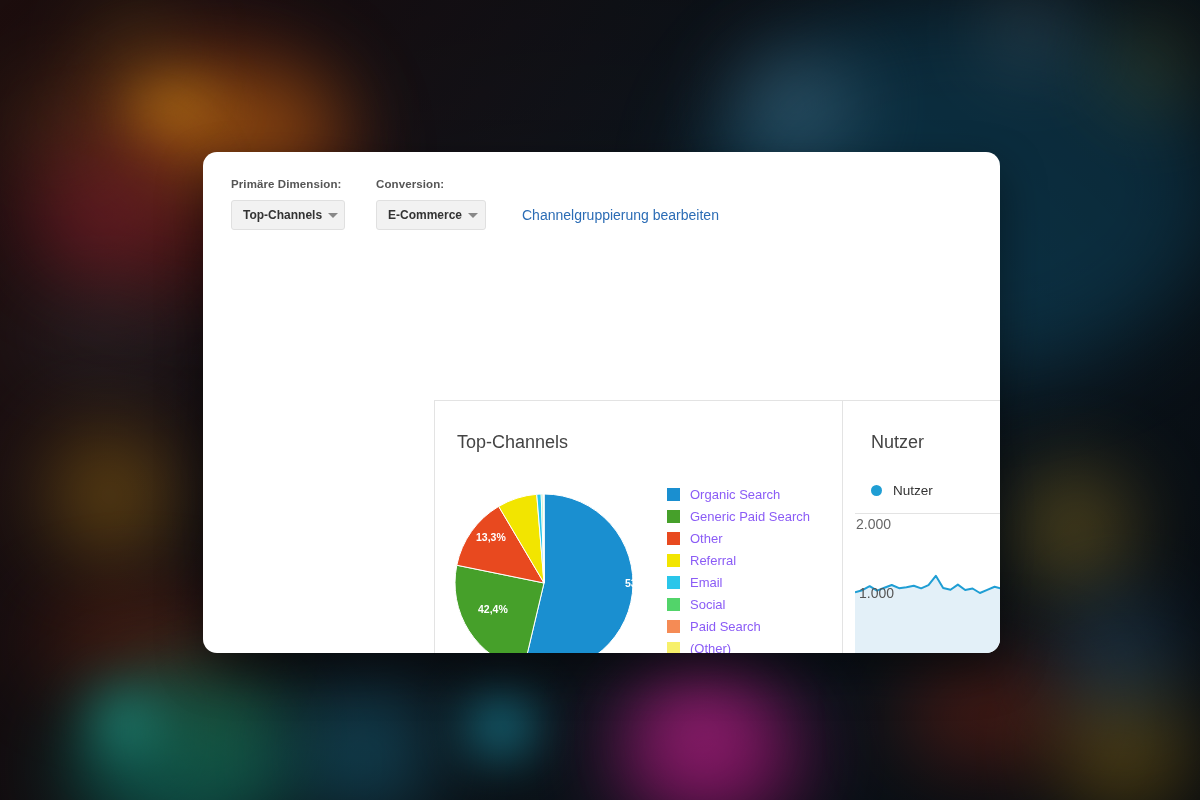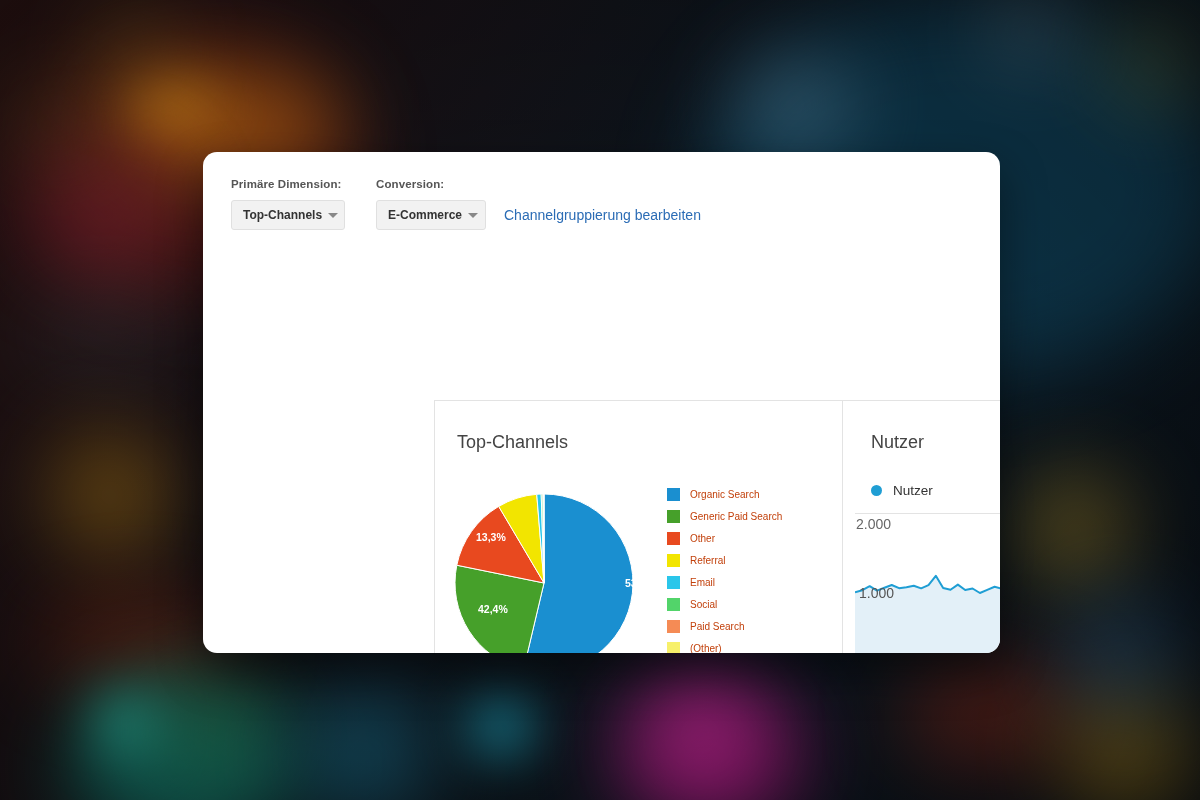--- a/index.html
+++ b/index.html
@@ -30,21 +30,21 @@
   .ctl-labels{display:flex;align-items:flex-end;height:16px;}
   .ctl-label{font-size:11.5px;color:#555;font-weight:bold;letter-spacing:.1px;}
   .ctl-label.first{width:145px;}
   .ctl-row{display:flex;align-items:center;margin-top:10px;}
   .dropdown{
     height:30px;min-width:100px;background:#f2f2f2;border:1px solid #e0e0e0;
     border-radius:3px;display:flex;align-items:center;padding:0 9px 0 11px;
     box-sizing:border-box;cursor:pointer;
   }
   .dd1{width:114px;margin-right:31px;}
-  .dd2{width:110px;margin-right:18px;}
+  .dd2{width:110px;margin-right:36px;}
   .dd-text{font-size:12px;font-weight:bold;color:#333;flex:1;white-space:nowrap;}
   .caret{width:0;height:0;border-left:5px solid transparent;border-right:5px solid transparent;
     border-top:5px solid #888;margin-left:6px;}
   .edit-link{font-size:14px;color:#2b6cb5;cursor:pointer;white-space:nowrap;}
 
   
   #panels{position:absolute;left:231px;top:248px;width:769px;height:322px;
     border-top:1px solid #e3e3e3;border-left:1px solid #e3e3e3;box-sizing:border-box;display:flex;}
   #panel-left{width:408px;box-sizing:border-box;border-right:1px solid #e3e3e3;position:relative;}
   #panel-right{flex:1;position:relative;overflow:hidden;}
@@ -56,21 +56,21 @@
   #pie-wrap{position:absolute;left:19px;top:92px;width:180px;height:180px;}
   #pie{width:180px;height:180px;}
   .slice-label{position:absolute;color:#fff;font-size:10.5px;font-weight:bold;pointer-events:none;}
   #lbl-a{left:131px;top:84px;margin-left:40px;}
   #lbl-b{left:24px;top:110px;}
   #lbl-c{left:22px;top:38px;}
 
   #legend{position:absolute;left:232px;top:82px;}
   .leg-item{display:flex;align-items:center;height:22px;}
   .leg-sw{width:13px;height:13px;margin-right:10px;flex:none;}
-  .leg-txt{font-size:10px;color:#c2410c;white-space:nowrap;}
+  .leg-txt{font-size:13px;color:#8b5cf6;white-space:nowrap;}
 
   
   #lc-legend{position:absolute;left:28px;top:82px;display:flex;align-items:center;}
   #lc-dot{width:11px;height:11px;border-radius:50%;background:#1f9ed4;margin-right:11px;}
   #lc-legend .leg-txt{font-size:13.5px;color:#333;}
   #lc-sep{position:absolute;left:12px;top:112px;width:360px;height:1px;background:#e3e3e3;}
   #lc-ymax{position:absolute;left:13px;top:115px;font-size:14px;color:#666;}
   #lc-ymid{position:absolute;left:16px;top:184px;font-size:14px;color:#555;z-index:3;}
   #lc-plot{position:absolute;left:12px;top:120px;width:360px;height:152px;overflow:hidden;}
 </style>

